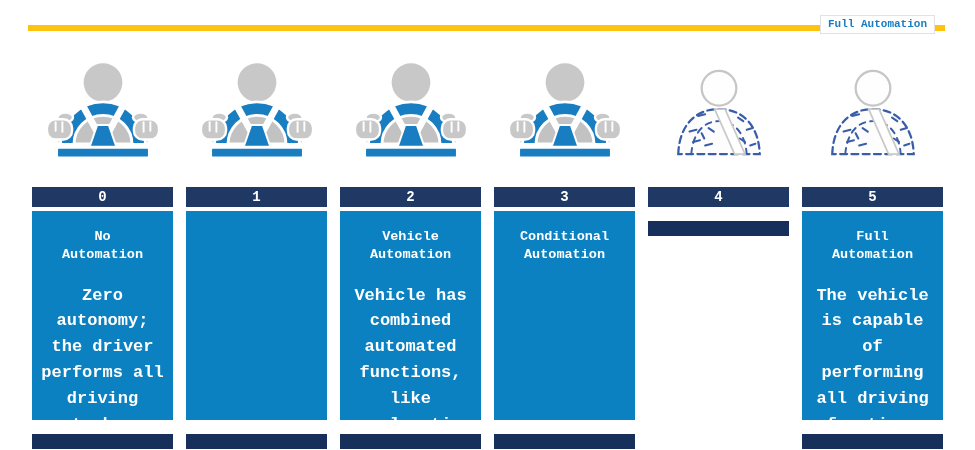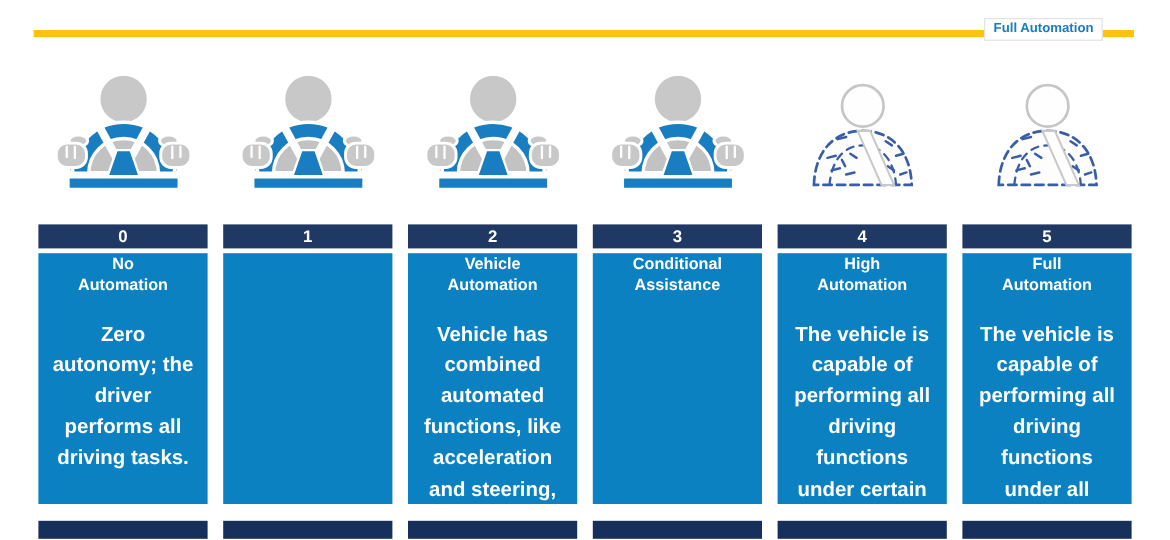--- a/index.html
+++ b/index.html
@@ -1,40 +1,40 @@
 <!DOCTYPE html>
 <html><head>
 <meta charset="utf-8">
 <style>
   html,body{margin:0;padding:0;background:#ffffff;}
   *{box-sizing:border-box;}
   .canvas{
     position:relative;width:975px;height:450px;background:#ffffff;overflow:hidden;
-    font-family:Liberation Sans, sans-serif;
+    font-family:Liberation Mono, monospace;
   }
   
   .timeline{position:absolute;left:28px;top:25px;width:917px;height:6px;background:#FFC20E;}
   .timeline-label{
     position:absolute;left:820px;top:15px;background:#ffffff;border:1px solid #e2e2e2;
     color:#187DC1;font-size:11px;font-weight:bold;padding:2px 7px;line-height:1.2;
     white-space:nowrap;
   }
   
   .columns{position:absolute;left:32px;top:60px;width:911px;display:flex;gap:13px;}
   .column{width:141px;display:flex;flex-direction:column;}
   .icon-wrap{height:100px;display:flex;align-items:flex-end;justify-content:center;}
   .icon-wrap svg{display:block;}
   .col-header{
     margin-top:27px;height:20px;background:#1F3864;color:#ffffff;
     display:flex;align-items:center;justify-content:center;
     font-size:14px;font-weight:bold;
   }
   .col-body{
     margin-top:4px;height:209px;background:#0B81C1;color:#ffffff;
-    padding:0 8px 0 8px;text-align:center;
+    padding:17px 8px 0 8px;text-align:center;
   }
   .col-title{
     font-size:13.5px;font-weight:bold;line-height:1.32;max-width:96px;margin:0 auto;
   }
   .col-desc{
     margin-top:19px;font-size:17px;font-weight:bold;line-height:1.52;
   }
   .col-footer{margin-top:14px;height:15px;background:#17305B;}
 </style>
 </head>
@@ -137,36 +137,32 @@
     </div>
 
     <div class="column">
       <div class="icon-wrap">
         <svg width="116" height="97">
             <use href="#sym-driver"></use>
           </svg>
       </div>
       <div class="col-header">3</div>
       <div class="col-body">
-        <div class="col-title">Conditional Assistance</div>
+        <div class="col-title">Conditional Automation</div>
       </div>
       <div class="col-footer"></div>
     </div>
 
     <div class="column">
       <div class="icon-wrap">
         <svg width="104" height="95">
             <use href="#sym-passenger"></use>
           </svg>
       </div>
       <div class="col-header">4</div>
-      <div class="col-body">
-        <div class="col-title">High Automation</div>
-        <div class="col-desc">The vehicle is capable of performing all driving functions under certain conditions. The driver may have the option to control the vehicle.</div>
-      </div>
       <div class="col-footer"></div>
     </div>
 
     <div class="column">
       <div class="icon-wrap">
         <svg width="104" height="95">
             <use href="#sym-passenger"></use>
           </svg>
       </div>
       <div class="col-header">5</div>

